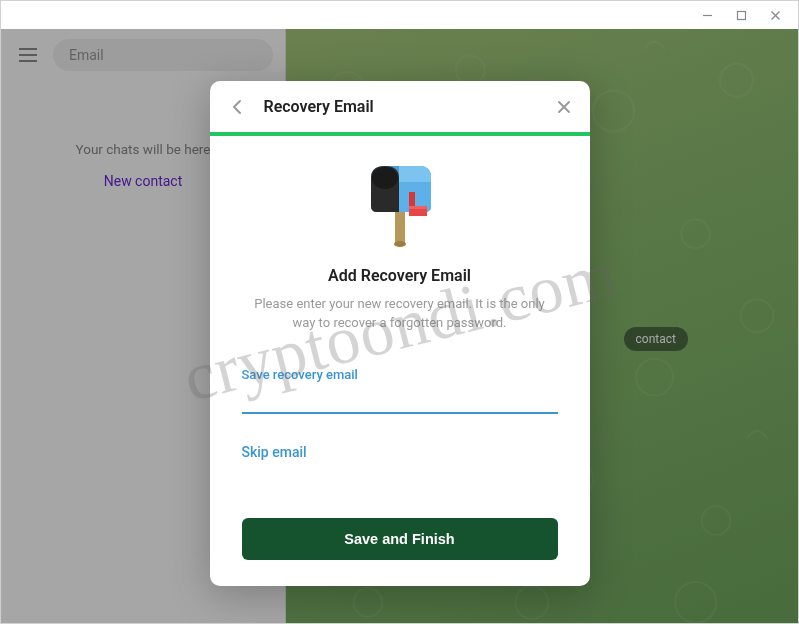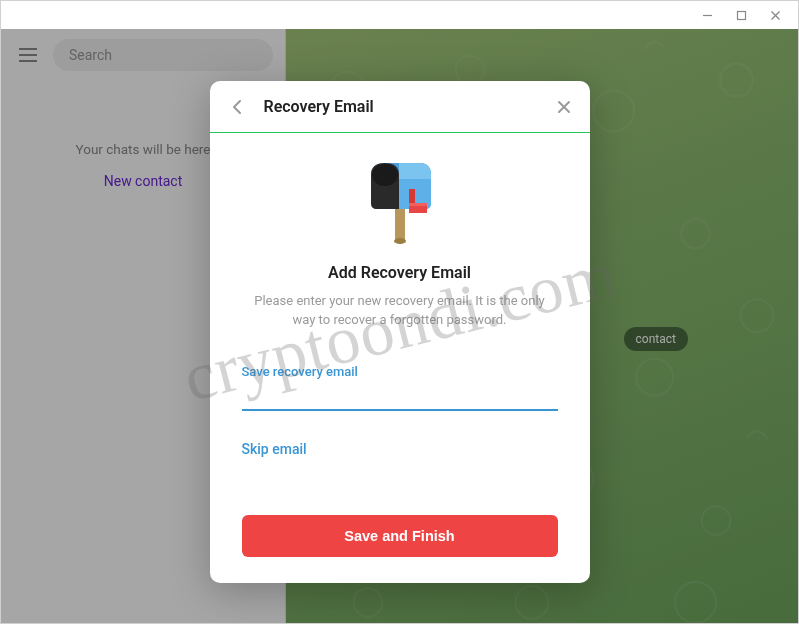--- a/index.html
+++ b/index.html
@@ -116,21 +116,21 @@
   width: 380px;
   background: #fff;
   border-radius: 10px;
   box-shadow: 0 8px 40px rgba(0,0,0,0.25);
   overflow: hidden;
 }
 .modal-header {
   display: flex;
   align-items: center;
   padding: 16px 18px;
-  border-bottom: 1px solid #22c55e;
+  border-bottom: 4px solid #22c55e;
 }
 .back-btn { color: #9a9a9a; margin-right: 18px; cursor:pointer; display:flex;}
 .back-btn svg { width:18px; height:18px; }
 .modal-title { font-size: 16px; font-weight: 600; color: #222; flex:1;}
 .close-btn { color: #9a9a9a; cursor:pointer; display:flex;}
 .close-btn svg { width:16px; height:16px; }
 
 .modal-body {
   padding: 20px 32px 26px 32px;
   text-align: center;
@@ -172,21 +172,21 @@
   text-align:left;
   color: #3a95d5;
   font-size: 14px;
   font-weight: 500;
   cursor:pointer;
   margin-bottom: 58px;
   margin-top: 12px;
 }
 .primary-btn {
   width: 100%;
-  background: #ef4444;
+  background: #14532d;
   color: #fff;
   border: none;
   border-radius: 6px;
   padding: 13px;
   font-size: 14.5px;
   font-weight: 600;
   cursor: pointer;
 }
 
 
@@ -228,21 +228,21 @@
 <div class="content">
   <div class="sidebar">
     <div class="sidebar-top">
       <div class="menu-icon">
         <svg viewBox="0 0 18 14">
             <line x1="0" y1="1" x2="18" y2="1" stroke="currentColor" stroke-width="2"></line>
             <line x1="0" y1="7" x2="18" y2="7" stroke="currentColor" stroke-width="2"></line>
             <line x1="0" y1="13" x2="18" y2="13" stroke="currentColor" stroke-width="2"></line>
           </svg>
       </div>
-      <div class="search-box">Search</div>
+      <div class="search-box">Email</div>
     </div>
     <div class="empty-chats">
       <div class="empty-text">Your chats will be here</div>
       <div class="new-contact">New contact</div>
     </div>
   </div>
 
   <div class="main-panel">
     <svg class="doodle-bg" viewBox="0 0 500 600">
       <g stroke="#fff" stroke-width="2" fill="none">

